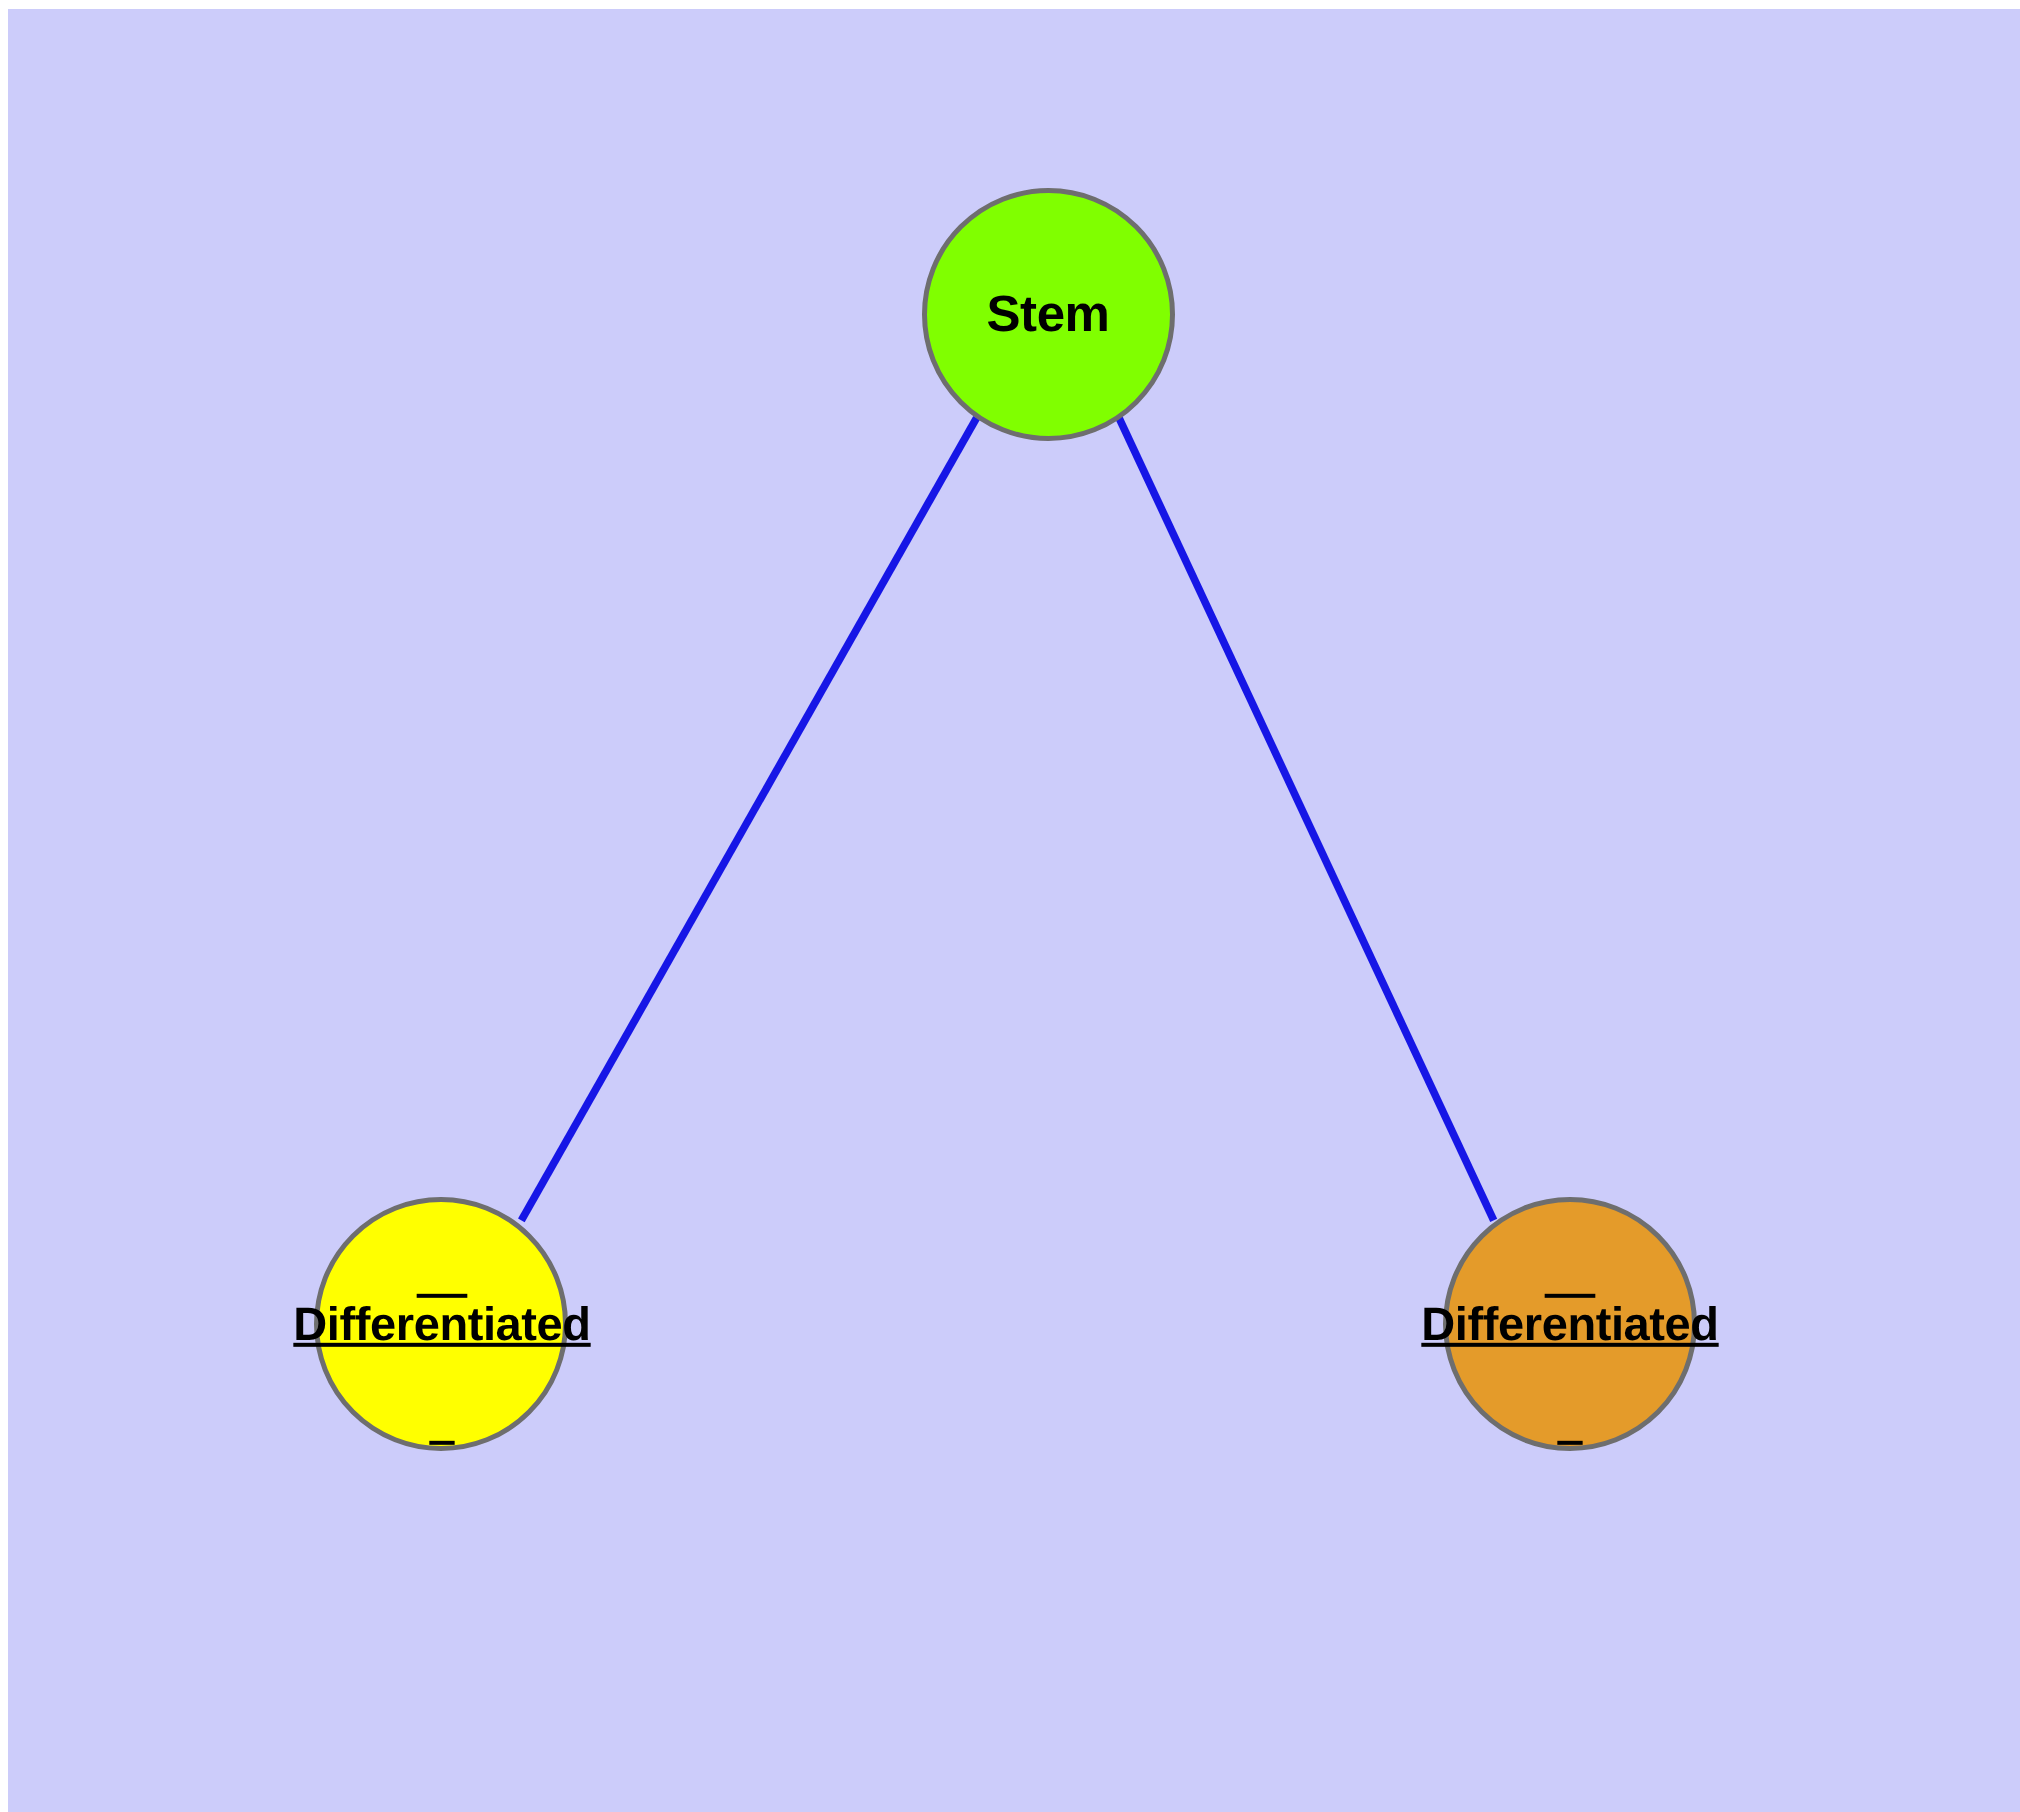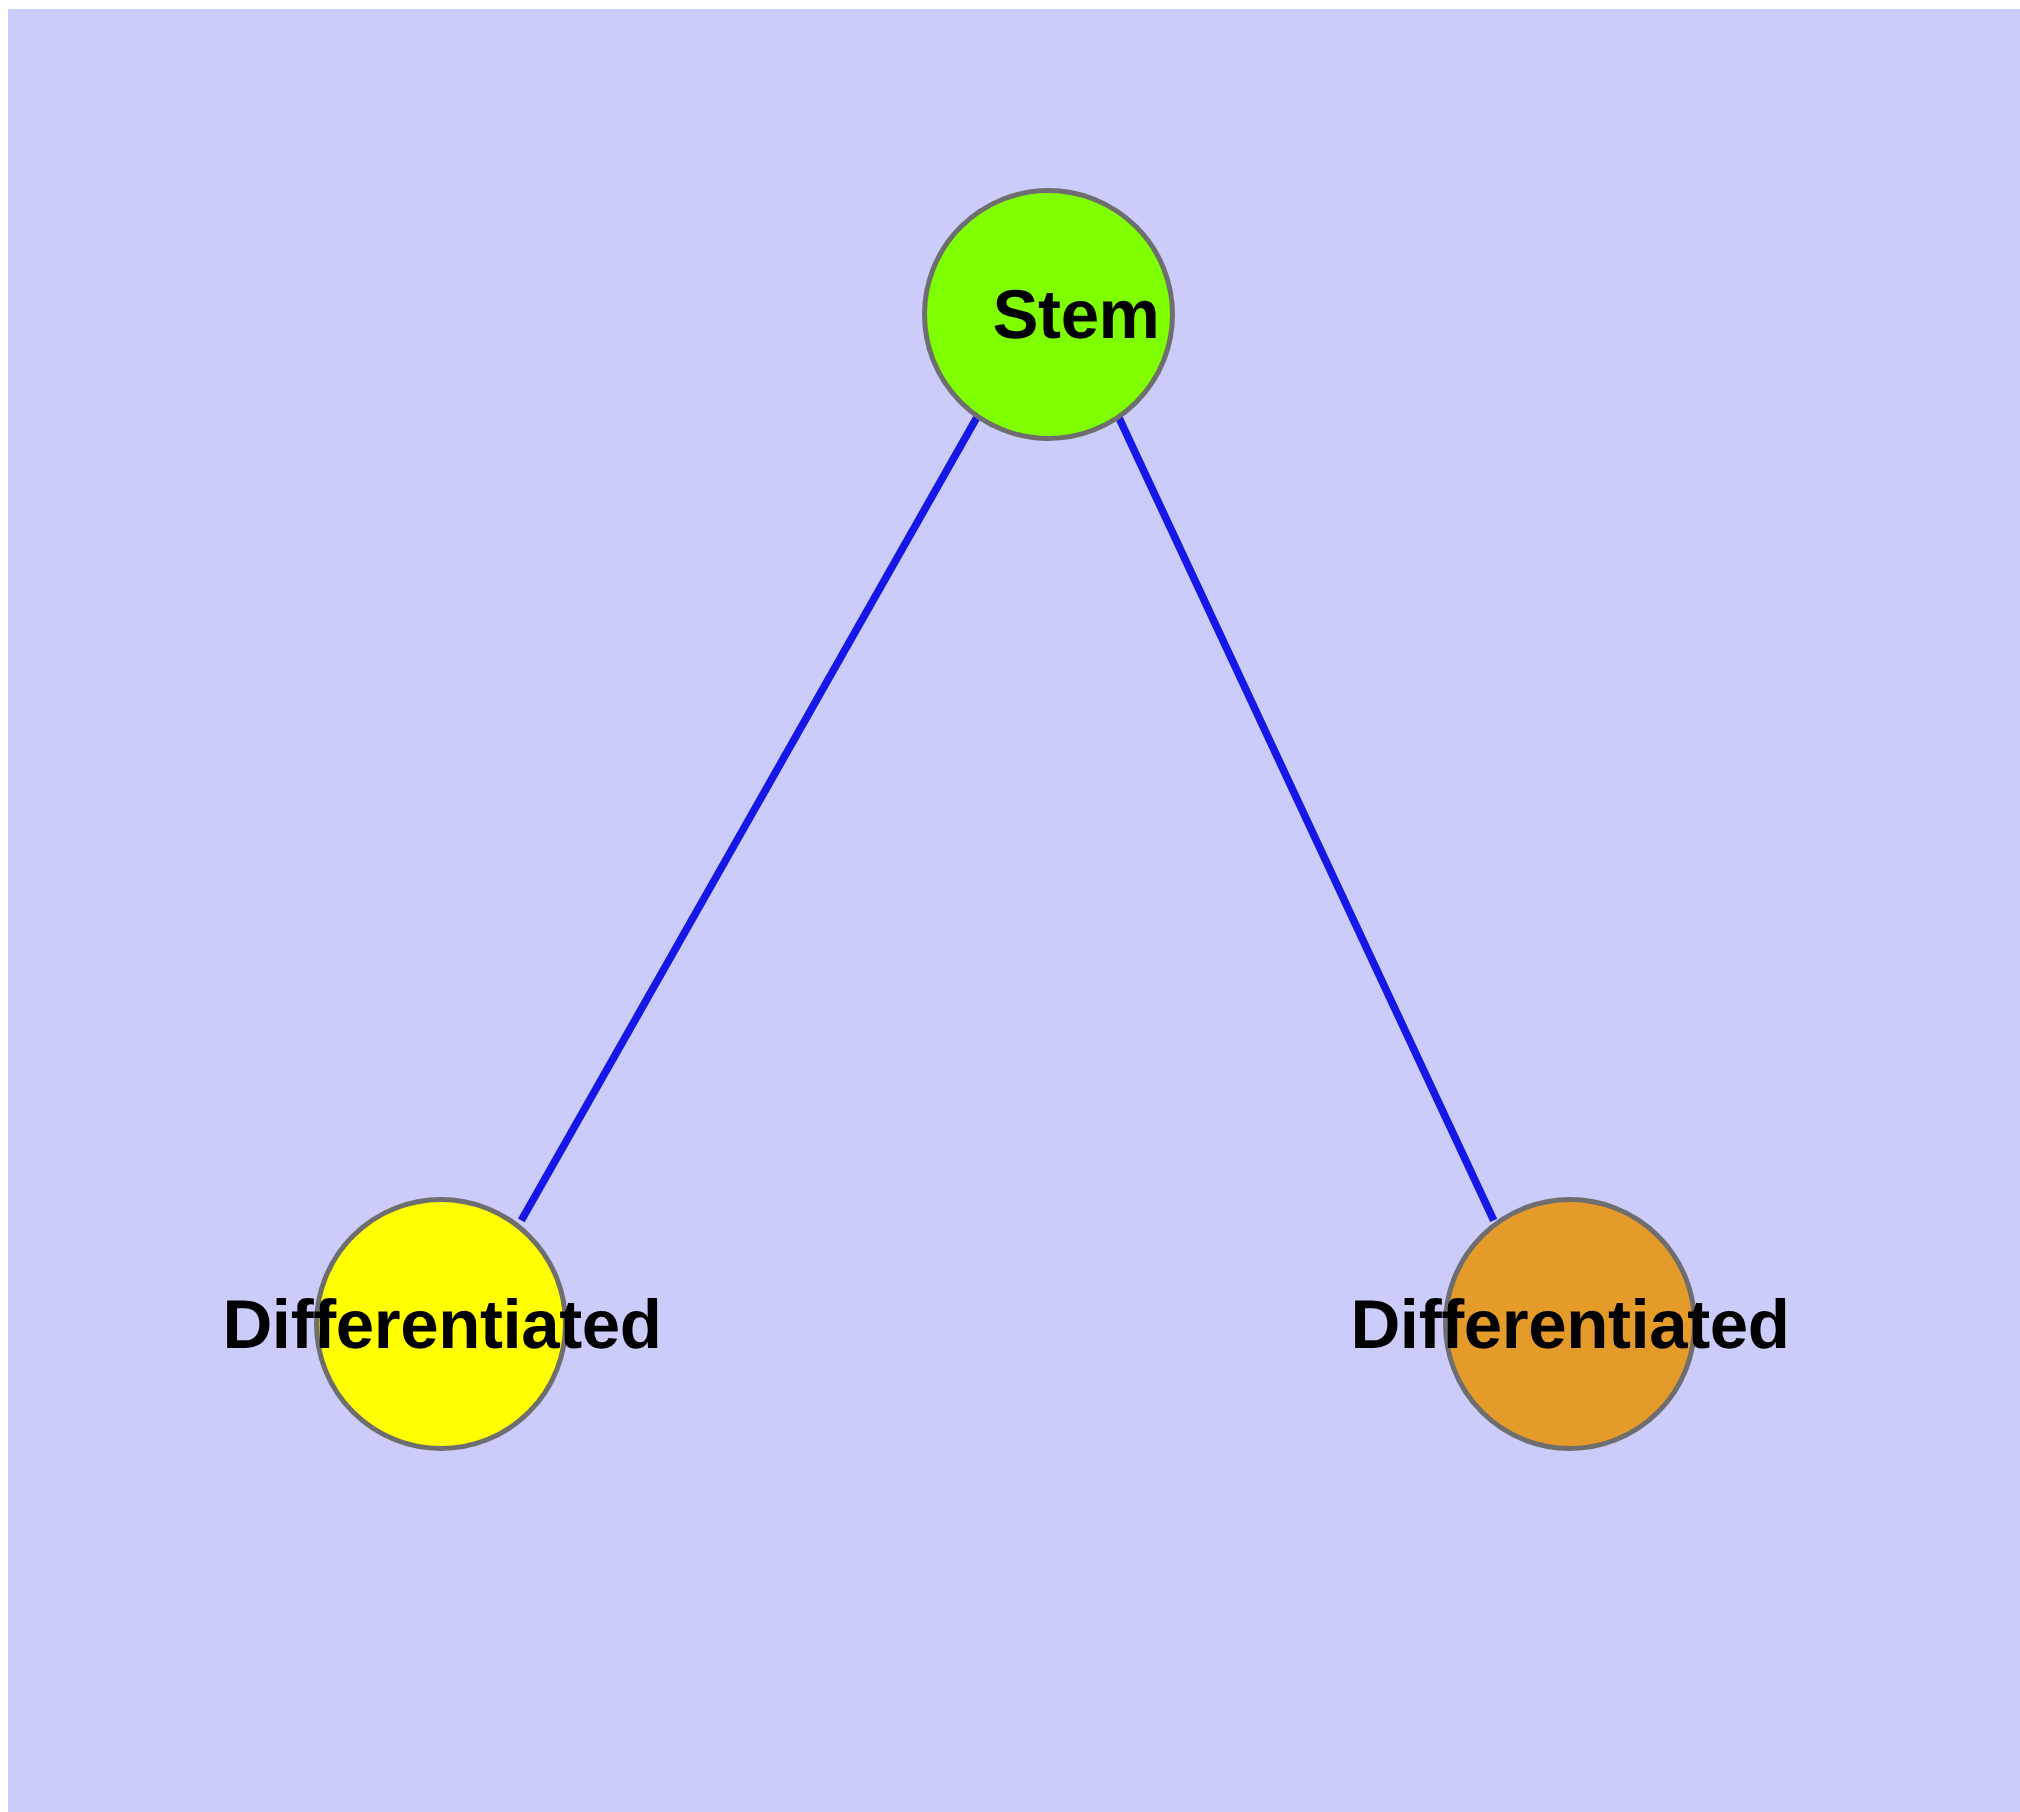--- a/index.html
+++ b/index.html
@@ -54,25 +54,25 @@
     color: #000000;
     white-space: pre;
     line-height: 1.04;
     letter-spacing: -0.4px;
     pointer-events: none;
     transform: translate(-50%, -50%);
     text-rendering: geometricPrecision;
   }
 
   .label-stem {
-    font-size: 69px;
-    margin-left: 28px;
+    font-size: 51px;
   }
   .label-leaf {
-    font-size: 69px;
+    font-size: 47px;
+    text-decoration: underline;
   }
 </style>
 </head>
 <body>
 
 <div id="graph-canvas">
 
   <div id="plot-background" style="background: rgb(204, 204, 250);"></div>
 
   <svg id="edge-layer" viewBox="0 0 2384 2138" preserveAspectRatio="none" xmlns="http://www.w3.org/2000/svg">

